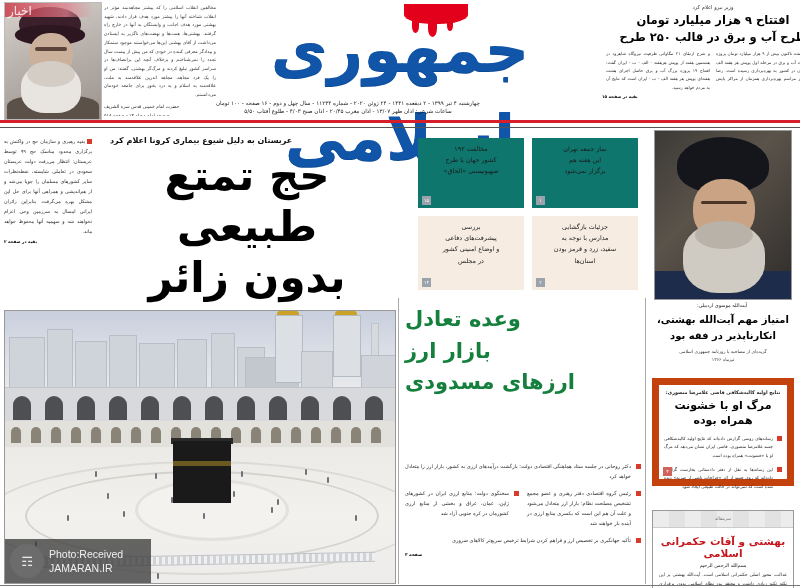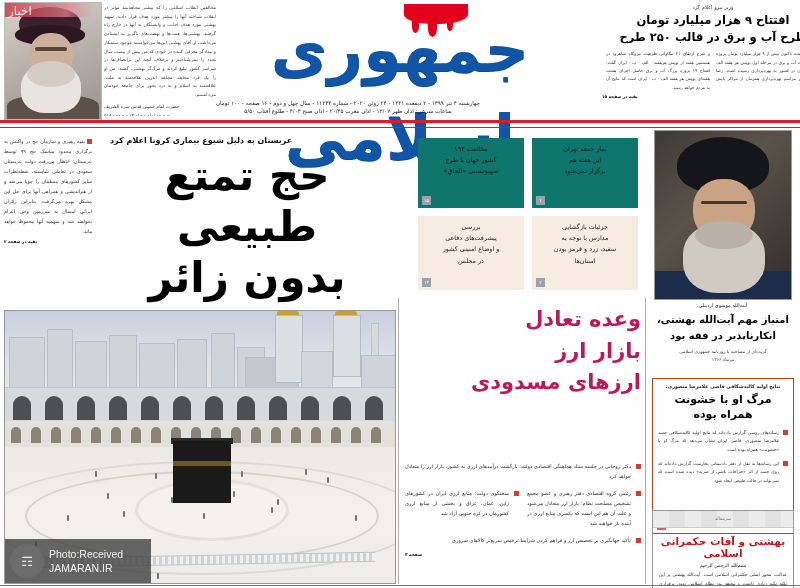--- a/index.html
+++ b/index.html
@@ -114,22 +114,22 @@
     position:absolute;left:0px;top:228px;width:146px;height:44px;
     background:rgba(60,60,60,.78);display:flex;align-items:center;gap:5px;padding-left:5px;box-sizing:border-box;
     direction:ltr;
   }
   .wm-logo{width:34px;height:34px;border-radius:50%;background:#6c6c6c;display:flex;align-items:center;justify-content:center;color:#e9e9e9;font-size:13px;flex:0 0 auto;}
   .wm-txt{color:#f0f0f0;font-size:10.5px;line-height:1.35;font-family:"Liberation Sans",sans-serif;}
 
   
   .center-col{position:absolute;left:398px;top:298px;width:248px;height:286px;border-left:1px solid #aaa;border-right:1px solid #aaa;box-sizing:border-box;}
   .cc-head{
-    position:absolute;left:6px;top:6px;width:236px;text-align:right;direction:rtl;
-    font-size:21px;line-height:1.5;font-weight:bold;color:#be185d;
+    position:absolute;left:6px;top:6px;width:236px;text-align:left;direction:rtl;
+    font-size:21px;line-height:1.5;font-weight:bold;color:#15803d;
   }
   .cc-bullets{position:absolute;left:6px;top:164px;width:236px;direction:rtl;}
   .bullet-row{display:flex;gap:5px;margin-bottom:7px;}
   .bsq{width:5px;height:5px;background:#d83a2b;flex:0 0 auto;margin-top:2px;}
   .btxt{font-size:5.1px;line-height:1.95;text-align:justify;color:#2b2b2b;flex:1;}
   .bullet-two{display:flex;gap:8px;margin-bottom:7px;}
   .cc-more{font-size:4.3px;font-weight:bold;color:#000;text-align:left;margin-top:1px;}
 
   
   .tbox{position:absolute;box-sizing:border-box;direction:rtl;padding:6px 6px 10px 6px;}
@@ -151,21 +151,21 @@
   .rb-turban{position:absolute;left:22px;top:6px;width:92px;height:56px;border-radius:50% 50% 42% 42%;background:#14161c;}
   .rb-face{position:absolute;left:38px;top:48px;width:62px;height:62px;border-radius:46%;background:#c9a384;}
   .rb-brow{position:absolute;left:46px;top:70px;width:46px;height:3px;background:#4a3528;border-radius:2px;}
   .rb-beard{position:absolute;left:28px;top:92px;width:82px;height:70px;border-radius:44% 44% 42% 42%;background:#cfcac2;}
   .rb-beard2{position:absolute;left:40px;top:90px;width:58px;height:28px;border-radius:50%;background:#b9b2a8;}
   .rb-robe{position:absolute;left:0;top:140px;width:136px;height:28px;background:#1d2c4a;}
   .rc-cap{position:absolute;left:6px;top:176px;width:136px;text-align:center;direction:rtl;font-size:5px;color:#222;}
   .rc-head{position:absolute;left:4px;top:186px;width:142px;text-align:center;direction:rtl;font-size:10px;line-height:1.55;font-weight:bold;color:#000;}
   .rc-sub{position:absolute;left:8px;top:222px;width:134px;text-align:center;direction:rtl;font-size:4.5px;line-height:1.8;color:#3a3a3a;}
 
-  .rc2{position:absolute;left:4px;top:252px;width:142px;height:156px;border:1px solid #c2410c;box-sizing:border-box;padding:5px 5px 16px 5px;direction:rtl;}
+  .rc2{position:absolute;left:4px;top:252px;width:142px;height:108px;border:7px solid #c2410c;box-sizing:border-box;padding:5px 5px 16px 5px;direction:rtl;}
   .rc2-kicker{font-size:4.8px;text-align:center;color:#222;font-weight:bold;}
   .rc2-head{font-size:11px;line-height:1.4;text-align:center;font-weight:bold;color:#000;margin-top:3px;}
   .rc2-b{display:flex;gap:4px;margin-top:6px;}
   .rc2-b .bsq{margin-top:1px;}
   .rc2-b .btxt{font-size:4.4px;line-height:1.9;}
 
   .rc3{position:absolute;left:4px;top:384px;width:142px;height:200px;border:1px solid #999;box-sizing:border-box;direction:rtl;overflow:hidden;}
   .rc3-strip{height:16px;background:repeating-linear-gradient(90deg,#ececec 0px,#ececec 16px,#e2e2e2 16px,#e2e2e2 32px);border-bottom:1px solid #ccc;font-size:4.6px;color:#777;text-align:center;line-height:16px;}
   .rc3-head{margin-top:7px;text-align:center;font-size:10.5px;font-weight:bold;color:#c4161c;}
   .rc3-bism{margin-top:4px;text-align:center;font-size:4.8px;color:#222;}

